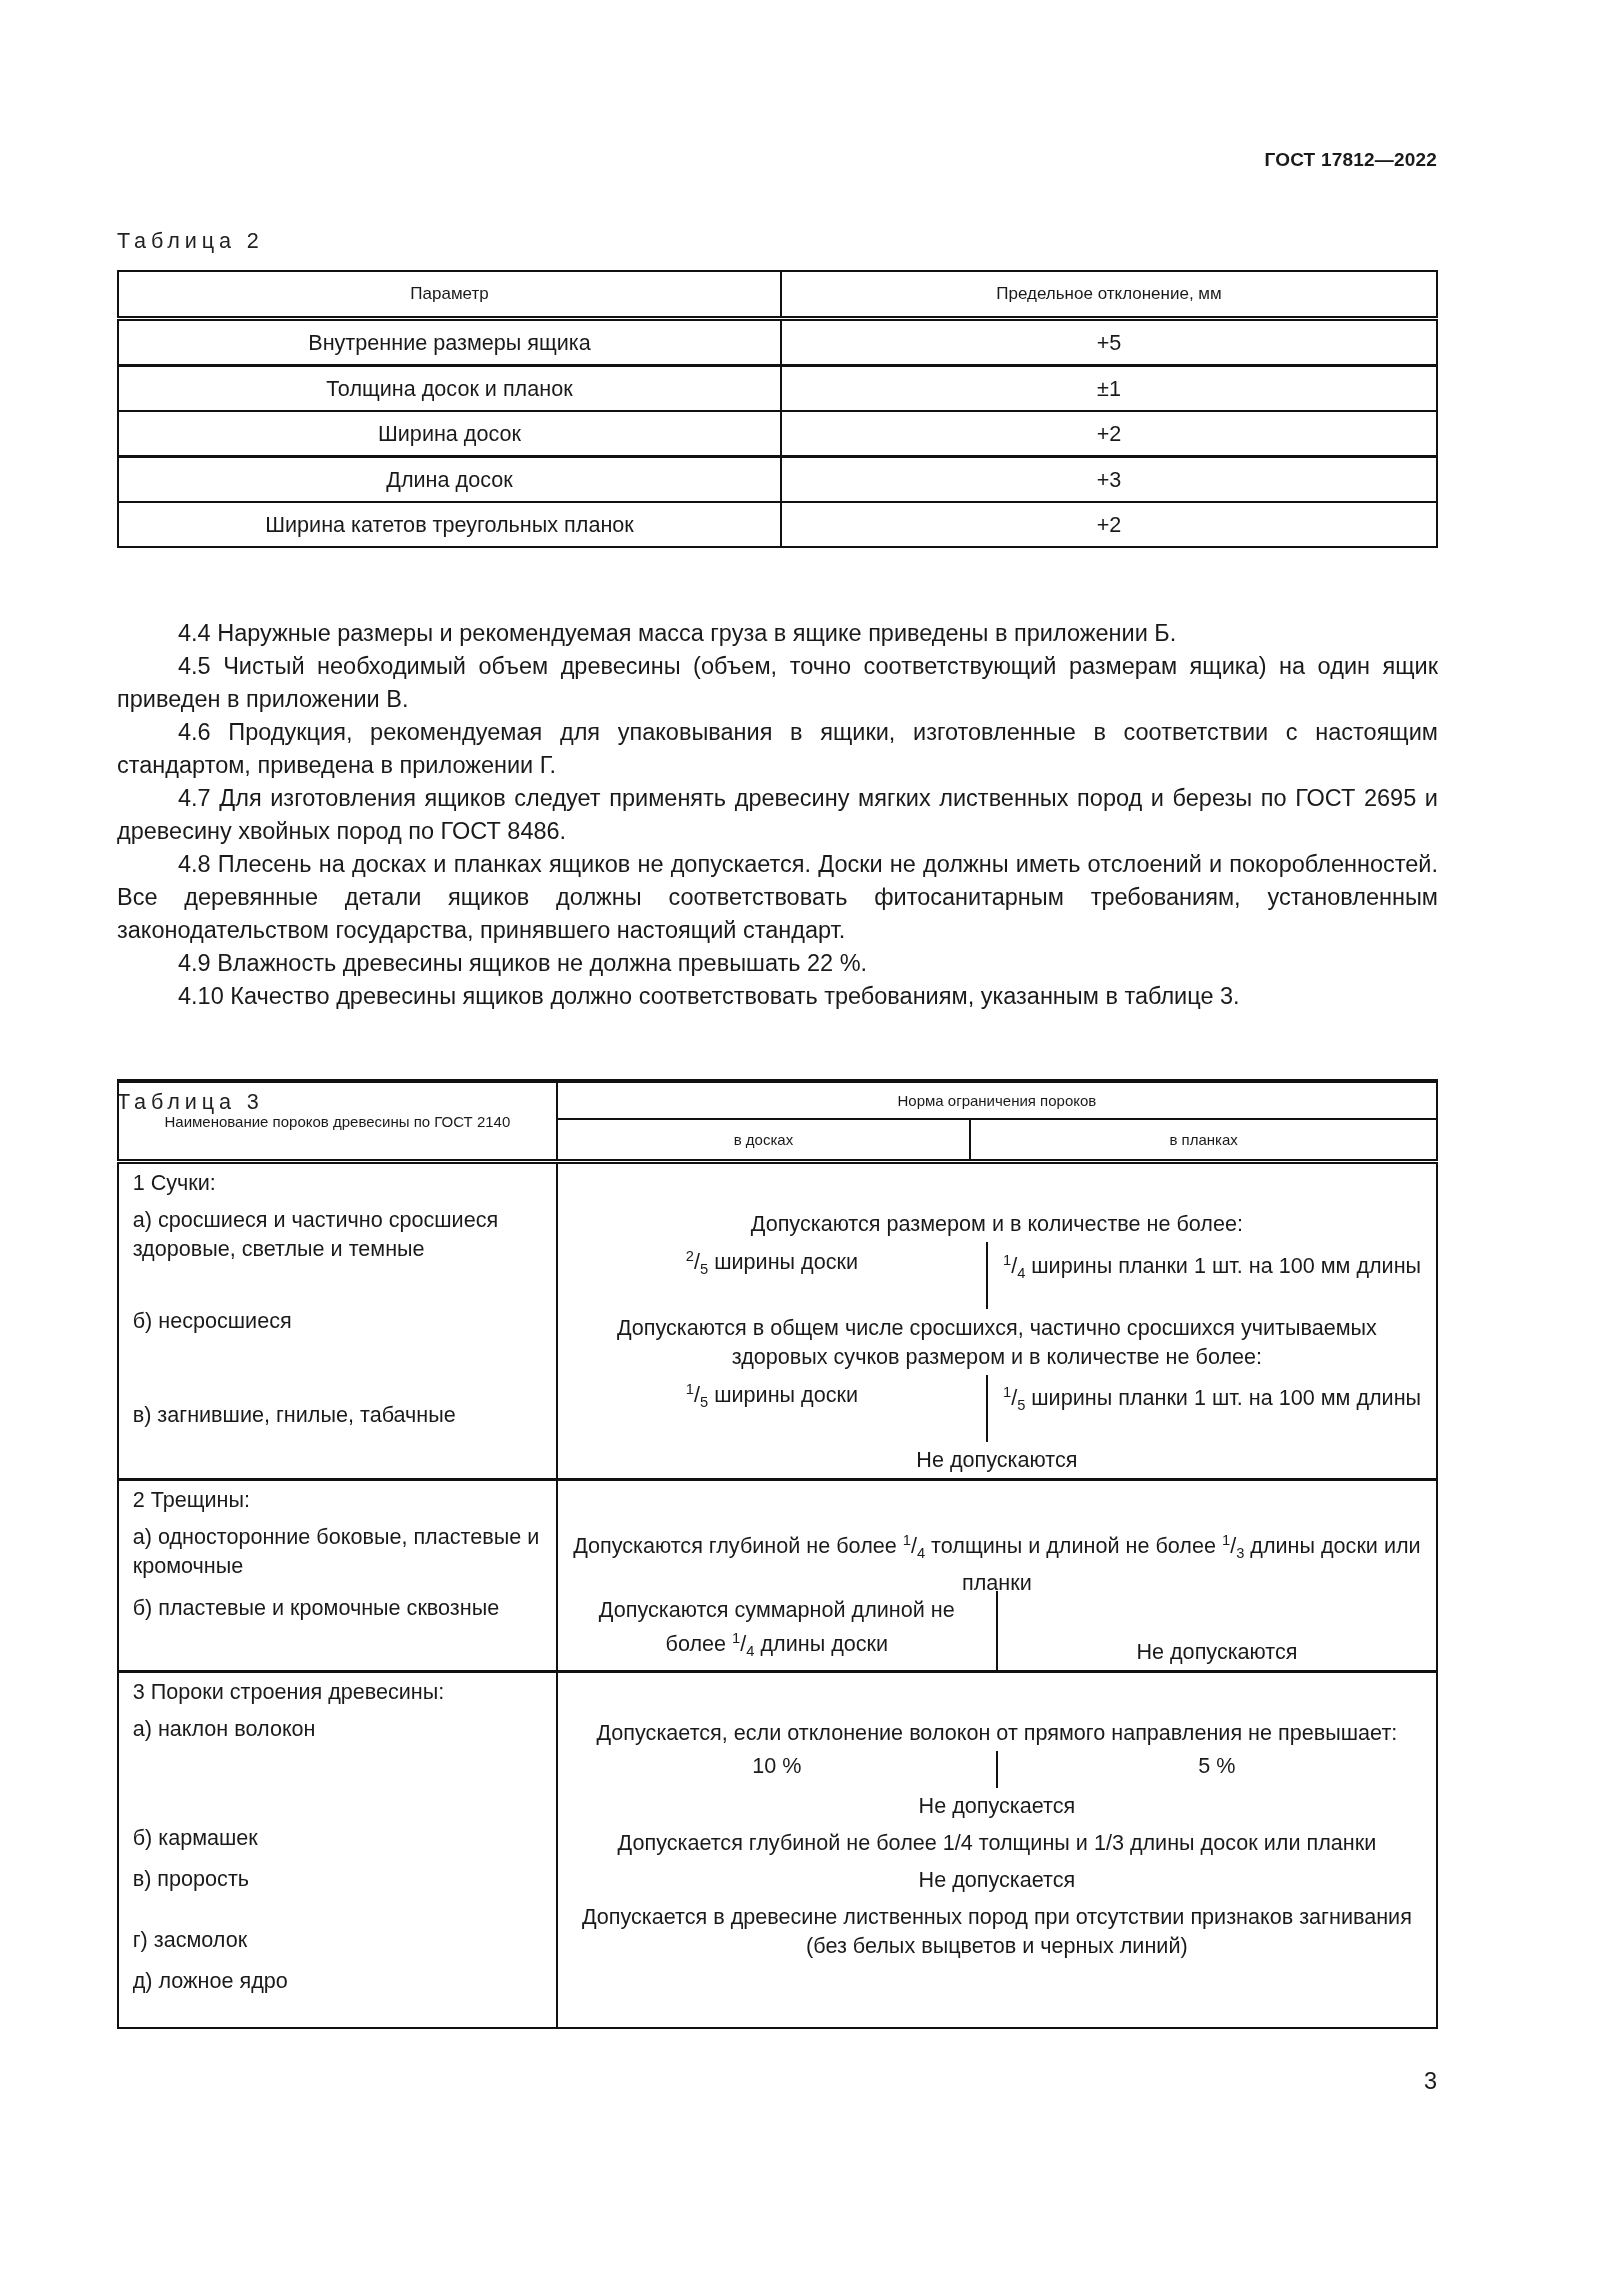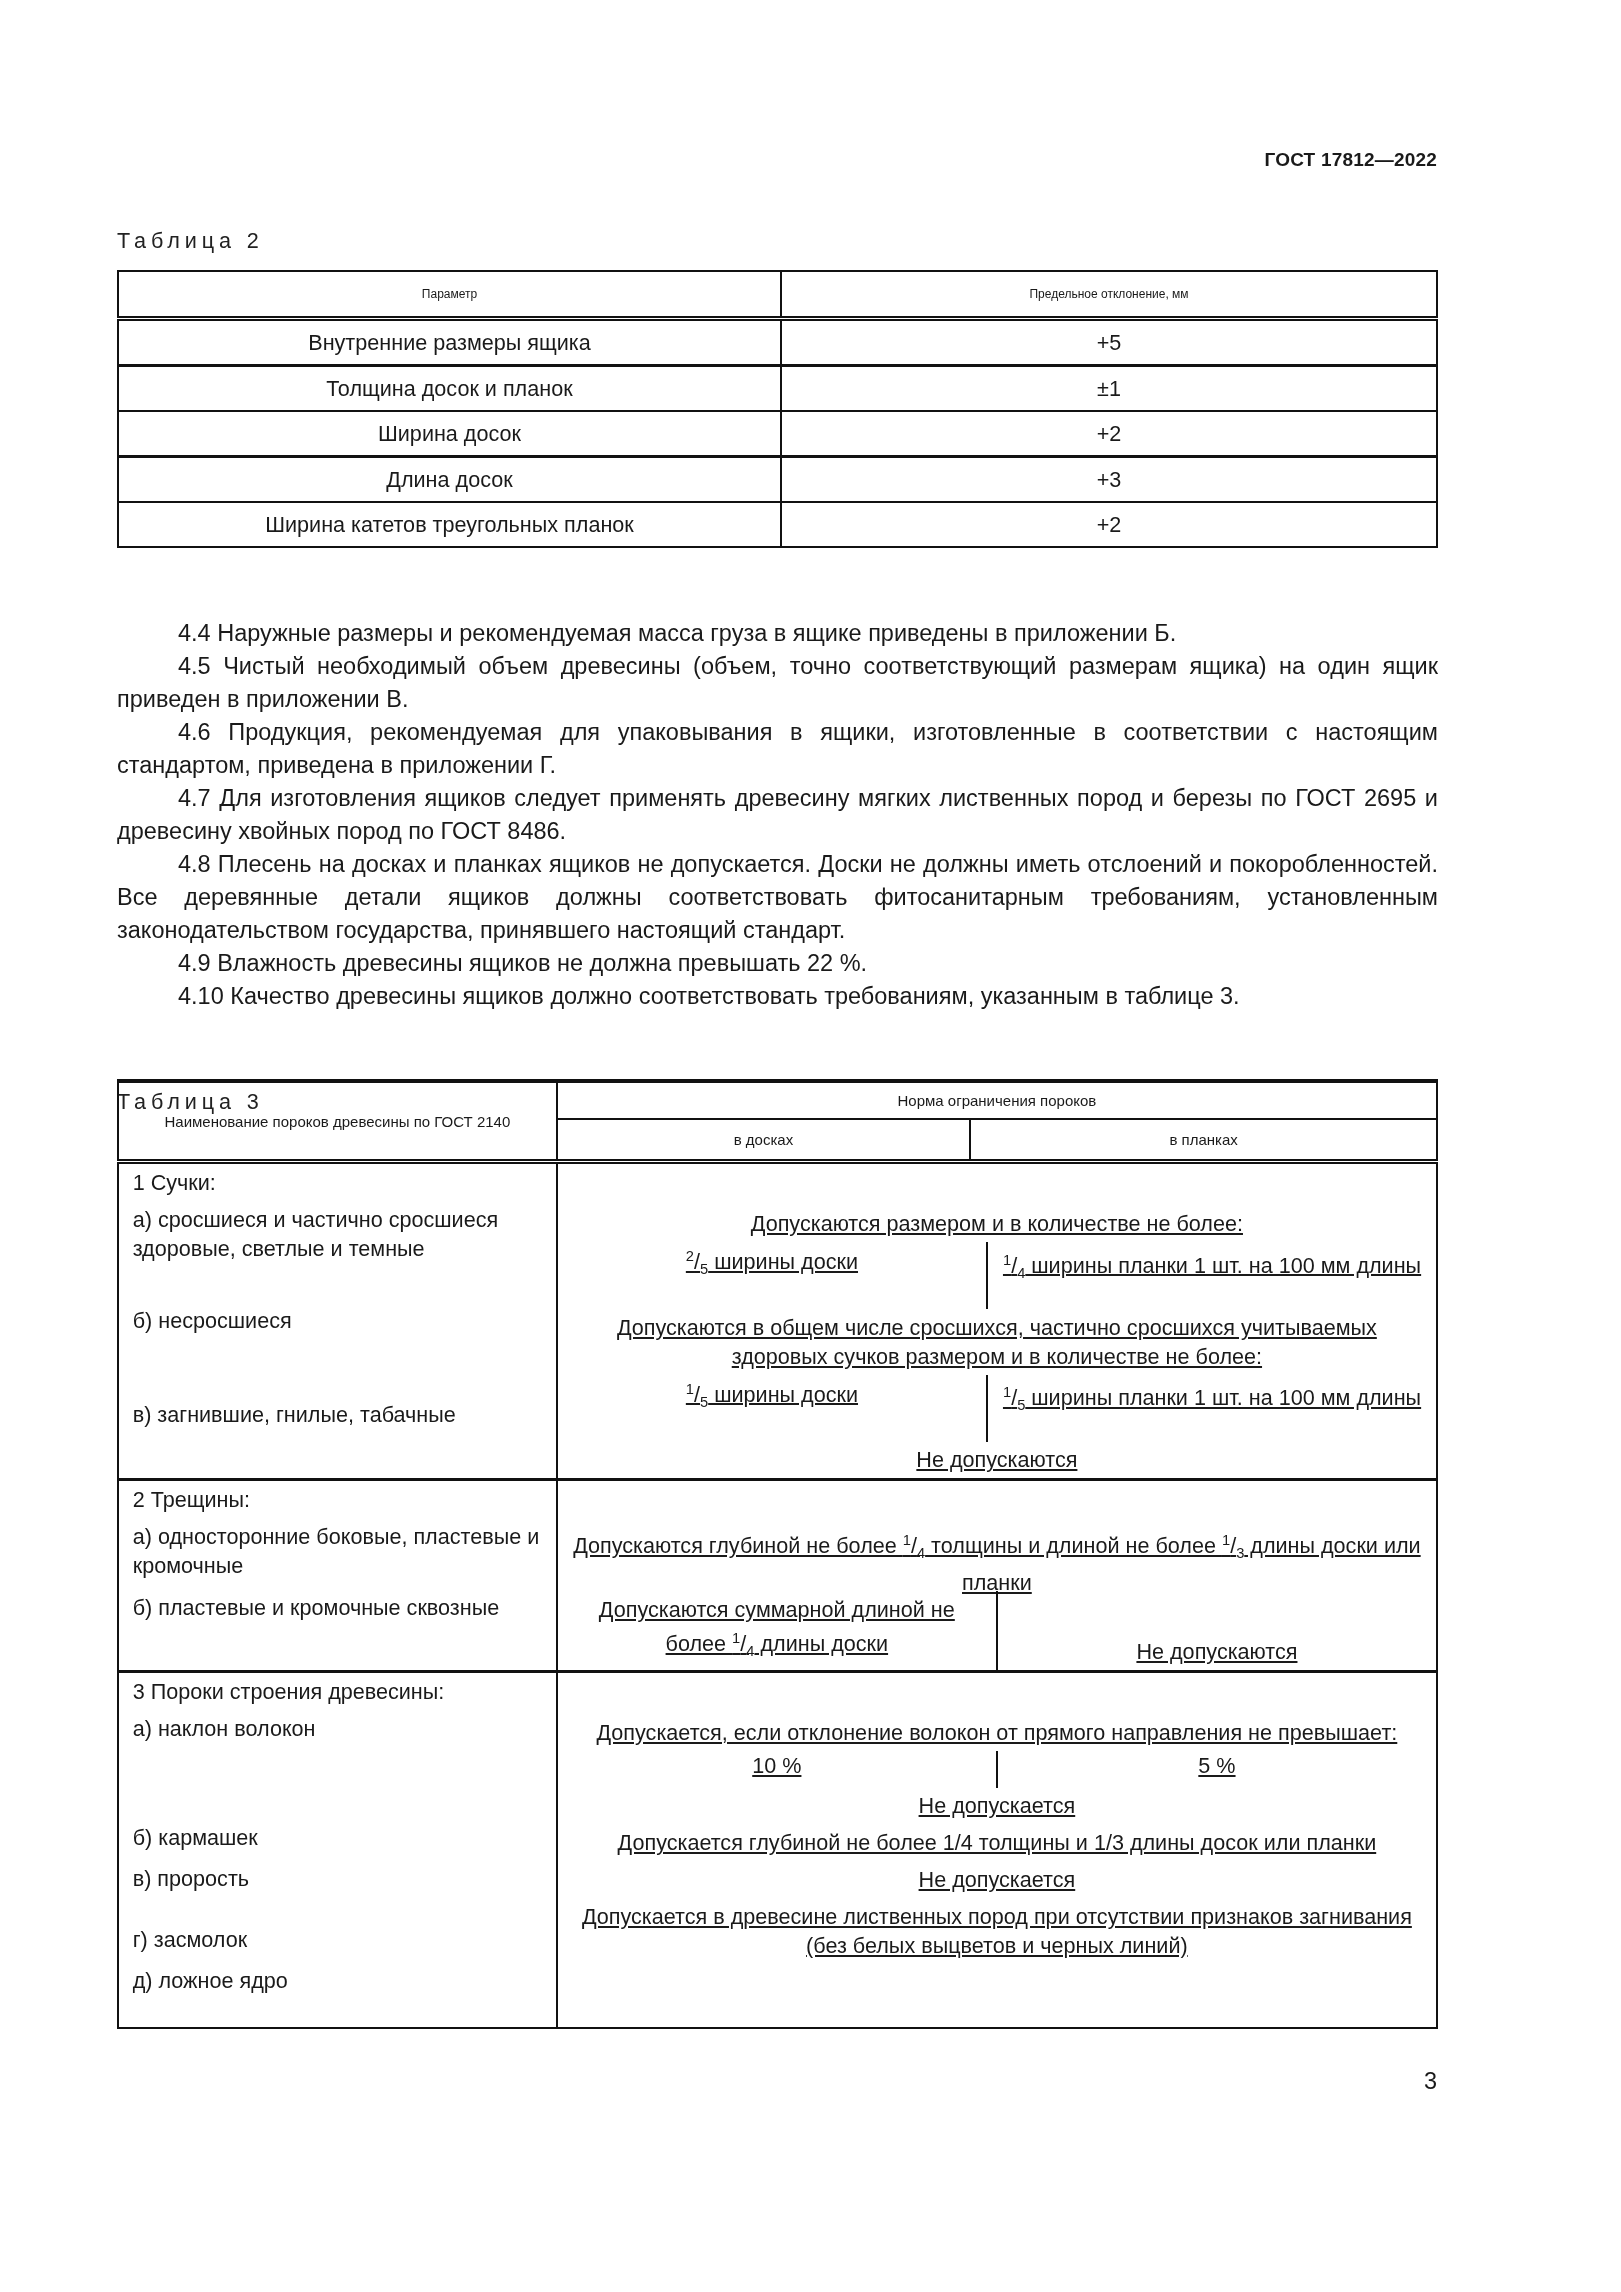--- a/index.html
+++ b/index.html
@@ -4,39 +4,39 @@
 <style>
   html, body { margin:0; padding:0; background:#ffffff; }
   body { width:1621px; height:2293px; position:relative; font-family:"Liberation Sans", sans-serif; color:#1a1a1a; overflow:hidden; }
   .abs { position:absolute; }
   .doc-code { right:184px; top:149px; font-size:19px; font-weight:bold; letter-spacing:0.2px; }
   .tbl-caption { left:117px; font-size:21.6px; letter-spacing:4.9px; color:#222; }
   table { border-collapse:collapse; position:absolute; left:117px; width:1321px; font-size:21.6px; }
   td, th { font-weight:normal; }
   
   #t2 { top:270px; border:2.9px solid #111; }
-  #t2 th { height:42px; font-size:12px; text-align:center; border-right:2px solid #111; border-bottom:5.9px double #111; }
+  #t2 th { height:42px; font-size:17px; text-align:center; border-right:2px solid #111; border-bottom:5.9px double #111; }
   #t2 td { height:43px; text-align:center; border-right:2px solid #111; border-top:2px solid #111; padding:0; }
   #t2 tr.thick td { border-top:3.9px solid #111; }
   #t2 .c1 { width:659px; }
   
   .paras { left:117px; top:617px; width:1321px; font-size:23.5px; line-height:33px; text-align:justify; }
   .paras p { margin:0; text-indent:61px; }
   
   #t3 { top:1079px; border:2.9px solid #111; border-top:4.9px solid #111; font-size:21.6px; }
   #t3 th { font-size:15px; border:2px solid #111; padding:2px 3.9px; }
   #t3 thead tr.h2 th { height:35px; }
   #t3 thead { border-bottom:5.9px double #111; }
   #t3 .c1 { width:429px; }
   #t3 td { vertical-align:top; padding:0; }
   #t3 td.left { border-right:2px solid #111; padding:3.9px 13.7px 3.9px 13.7px; }
   #t3 tbody.grp { border-top:3.9px solid #111;margin-left:36px; }
   #t3 tbody.first { border-top:none; }
   .ln { display:block; line-height:29px; min-height:29px; }
-  .right { text-align:center;text-decoration:underline; }
+  .right { text-align:center; }
   .pad { padding:3.9px 9.8px; }
   .split { display:flex; }
   .split > div { flex:1; text-align:center; line-height:29px; }
   .split > div.l { border-right:2px solid #111; }
   .fr sup, .fr sub { font-size:14.7px; }
   .fr sup { vertical-align:7.8px; }
   .fr sub { vertical-align:-4.9px; }
   .page-num { right:184px; top:2068px; font-size:23.5px; }
 </style>
 </head>

